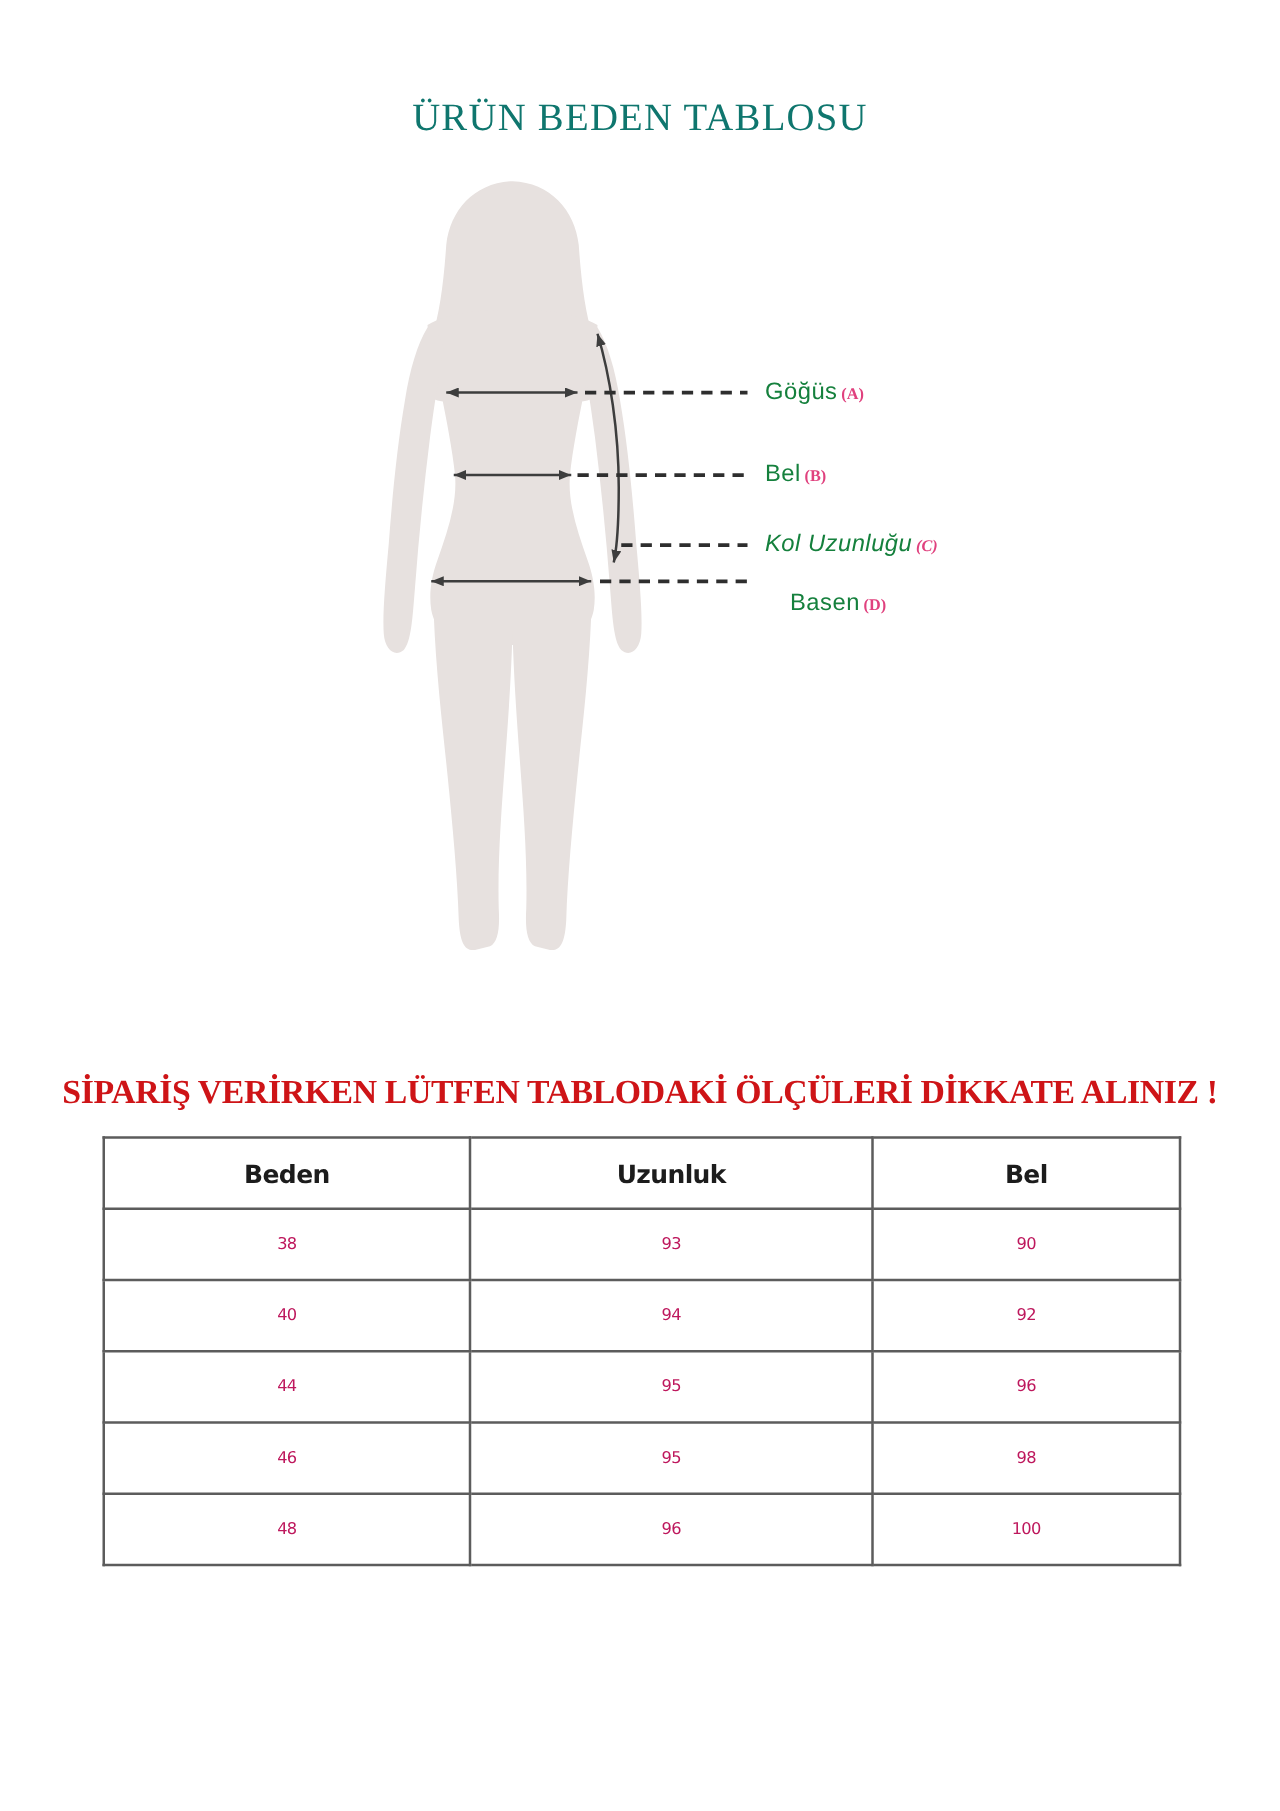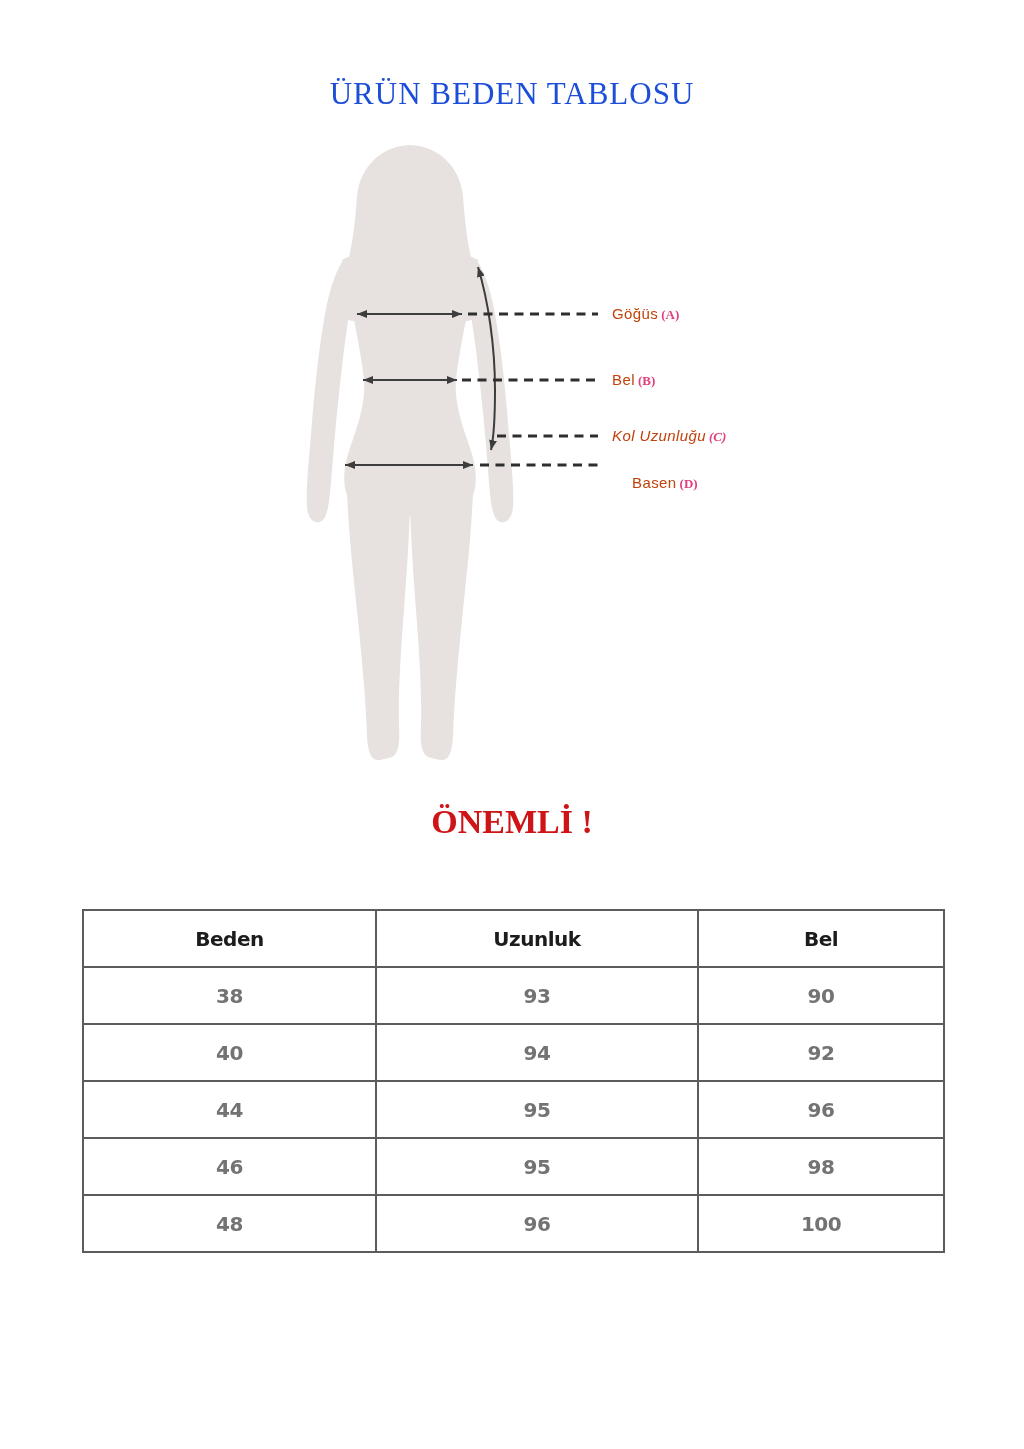--- a/index.html
+++ b/index.html
@@ -10,30 +10,30 @@
     background:#ffffff;
     overflow:hidden;
     font-family:"Liberation Sans", sans-serif;
   }
   .title {
     position:absolute; top:76px; left:0; width:1024px;
     text-align:center;
     font-family:"Liberation Serif", serif;
     font-size:31px; font-weight:400;
     letter-spacing:1px;
-    color:#1d4ed8;
+    color:#0f766e;
   }
   .diagram-svg { position:absolute; top:0; left:0; }
   .mlabel {
     position:absolute; left:612px; height:20px; line-height:20px;
     white-space:nowrap;
   }
   .mname {
     font-family:"Liberation Sans", sans-serif;
-    font-size:15px; color:#c2410c; letter-spacing:0.4px;
+    font-size:19px; color:#15803d; letter-spacing:0.4px;
   }
   .mmark {
     font-family:"Liberation Serif", serif;
     font-size:13px; font-weight:700; color:#e0417e; margin-left:3px;
   }
   .warn-title {
     position:absolute; top:803px; left:0; width:1024px;
     text-align:center;
     font-family:"Liberation Serif", serif;
     font-size:34px; font-weight:700;
@@ -59,21 +59,21 @@
   .size-table col.c3 { width:246px; }
   .size-table th, .size-table td {
     border:2px solid #5c5c5c;
     height:57px;
     text-align:center; vertical-align:middle;
     font-family:"DejaVu Sans", sans-serif;
     letter-spacing:-0.5px;
     color:#1c1c1c;
   }
   .size-table th { font-size:20px; font-weight:700; }
-  .size-table td { font-size:20px; font-weight:700; color:#737373; }
+  .size-table td { font-size:13px; font-weight:400; color:#be185d; }
 </style>
 </head>
 <body>
 
 <div class="page">
 
   <h1 class="title">ÜRÜN BEDEN TABLOSU</h1>
 
   <svg class="diagram-svg" width="1024" height="800" viewBox="0 0 1024 800">
     <defs>
@@ -137,21 +137,21 @@
   <div class="mlabel" style="top:370px;">
     <span class="mname">Bel</span><span class="mmark">(B)</span>
   </div>
   <div class="mlabel" style="top:426px;font-style:italic;">
     <span class="mname">Kol Uzunluğu</span><span class="mmark">(C)</span>
   </div>
   <div class="mlabel" style="top:473px;margin-left:20px;">
     <span class="mname">Basen</span><span class="mmark">(D)</span>
   </div>
 
-  <div class="warn-title">ÖNEMLİ !</div>
+  <div class="warn-sub">SİPARİŞ VERİRKEN LÜTFEN TABLODAKİ ÖLÇÜLERİ DİKKATE ALINIZ !</div>
 
   <table class="size-table">
     <colgroup>
         <col class="c1">
         <col class="c2">
         <col class="c3">
       </colgroup>
     <thead>
       <tr>
         <th>Beden</th>

